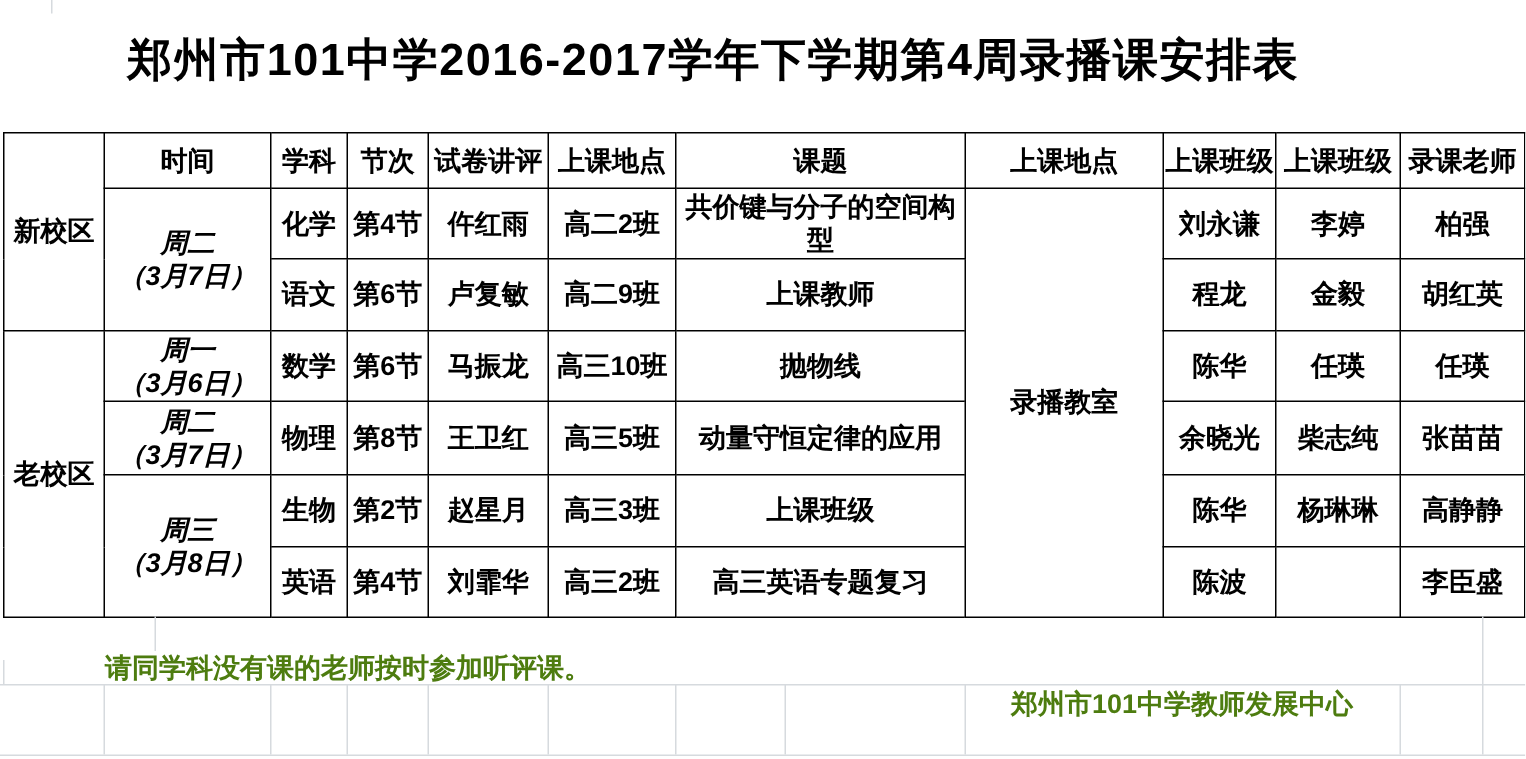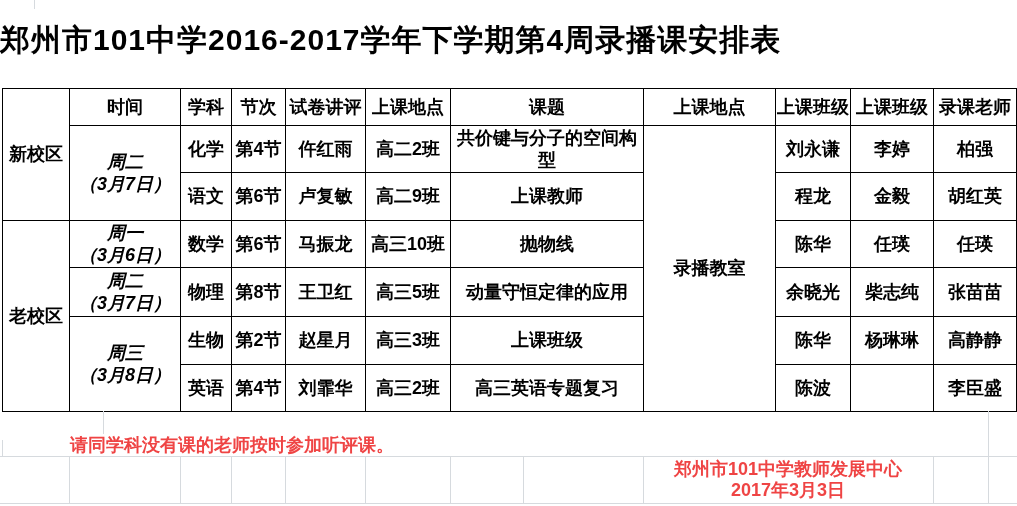--- a/index.html
+++ b/index.html
@@ -11,21 +11,21 @@
     height: 506px;
     background: #ffffff;
     overflow: hidden;
     color: #000;
   }
   #page-title {
     position: absolute;
     top: 20px;
     left: 0;
     width: 866px;
-    text-align: left;
+    text-align: right;
     font-size: 30px;
     font-weight: 700;
     letter-spacing: 1px;
     color: #000;
   }
   table.schedule {
     position: absolute;
     top: 88px;
     left: 2px;
     width: 1014px;
@@ -45,21 +45,21 @@
   }
   table.schedule td .line { display: block; font-style: italic; }
   
   .gridline { position: absolute; background: #d6dade; }
   .gl-h { height: 1px; }
   .gl-v { width: 1px; }
   .footer-text {
     position: absolute;
     font-size: 18px;
     font-weight: 700;
-    color: #ef4444;
+    color: #4d7c0f;
     white-space: nowrap;
   }
   #footer-note { left: 70px; top: 433px; text-align: left; }
   #footer-org  { left: 643px; top: 457px; width: 290px; text-align: center; }
   #footer-date { left: 643px; top: 478px; width: 290px; text-align: center; }
 </style>
 </head>
 <body>
 
 <div id="page-root">
@@ -170,21 +170,20 @@
       <td>高三英语专题复习</td>
       <td>陈波</td>
       <td></td>
       <td>李臣盛</td>
     </tr>
   </tbody>
     </table>
 
   <div id="footer-note" class="footer-text">请同学科没有课的老师按时参加听评课。</div>
   <div id="footer-org" class="footer-text">郑州市101中学教师发展中心</div>
-  <div id="footer-date" class="footer-text">2017年3月3日</div>
 
   <div class="gridline gl-v" style="left:34px; top:0; height:9px;"></div>
   <div class="gridline gl-v" style="left:103px; top:411px; height:23px;"></div>
   <div class="gridline gl-v" style="left:988px; top:411px; height:45px;"></div>
   <div class="gridline gl-v" style="left:2px; top:440px; height:16px;"></div>
   <div class="gridline gl-h" style="left:0; top:456px; width:1017px;"></div>
   <div class="gridline gl-v" style="left:69px; top:456px; height:47px;"></div>
   <div class="gridline gl-v" style="left:180px; top:456px; height:47px;"></div>
   <div class="gridline gl-v" style="left:231px; top:456px; height:47px;"></div>
   <div class="gridline gl-v" style="left:285px; top:456px; height:47px;"></div>

